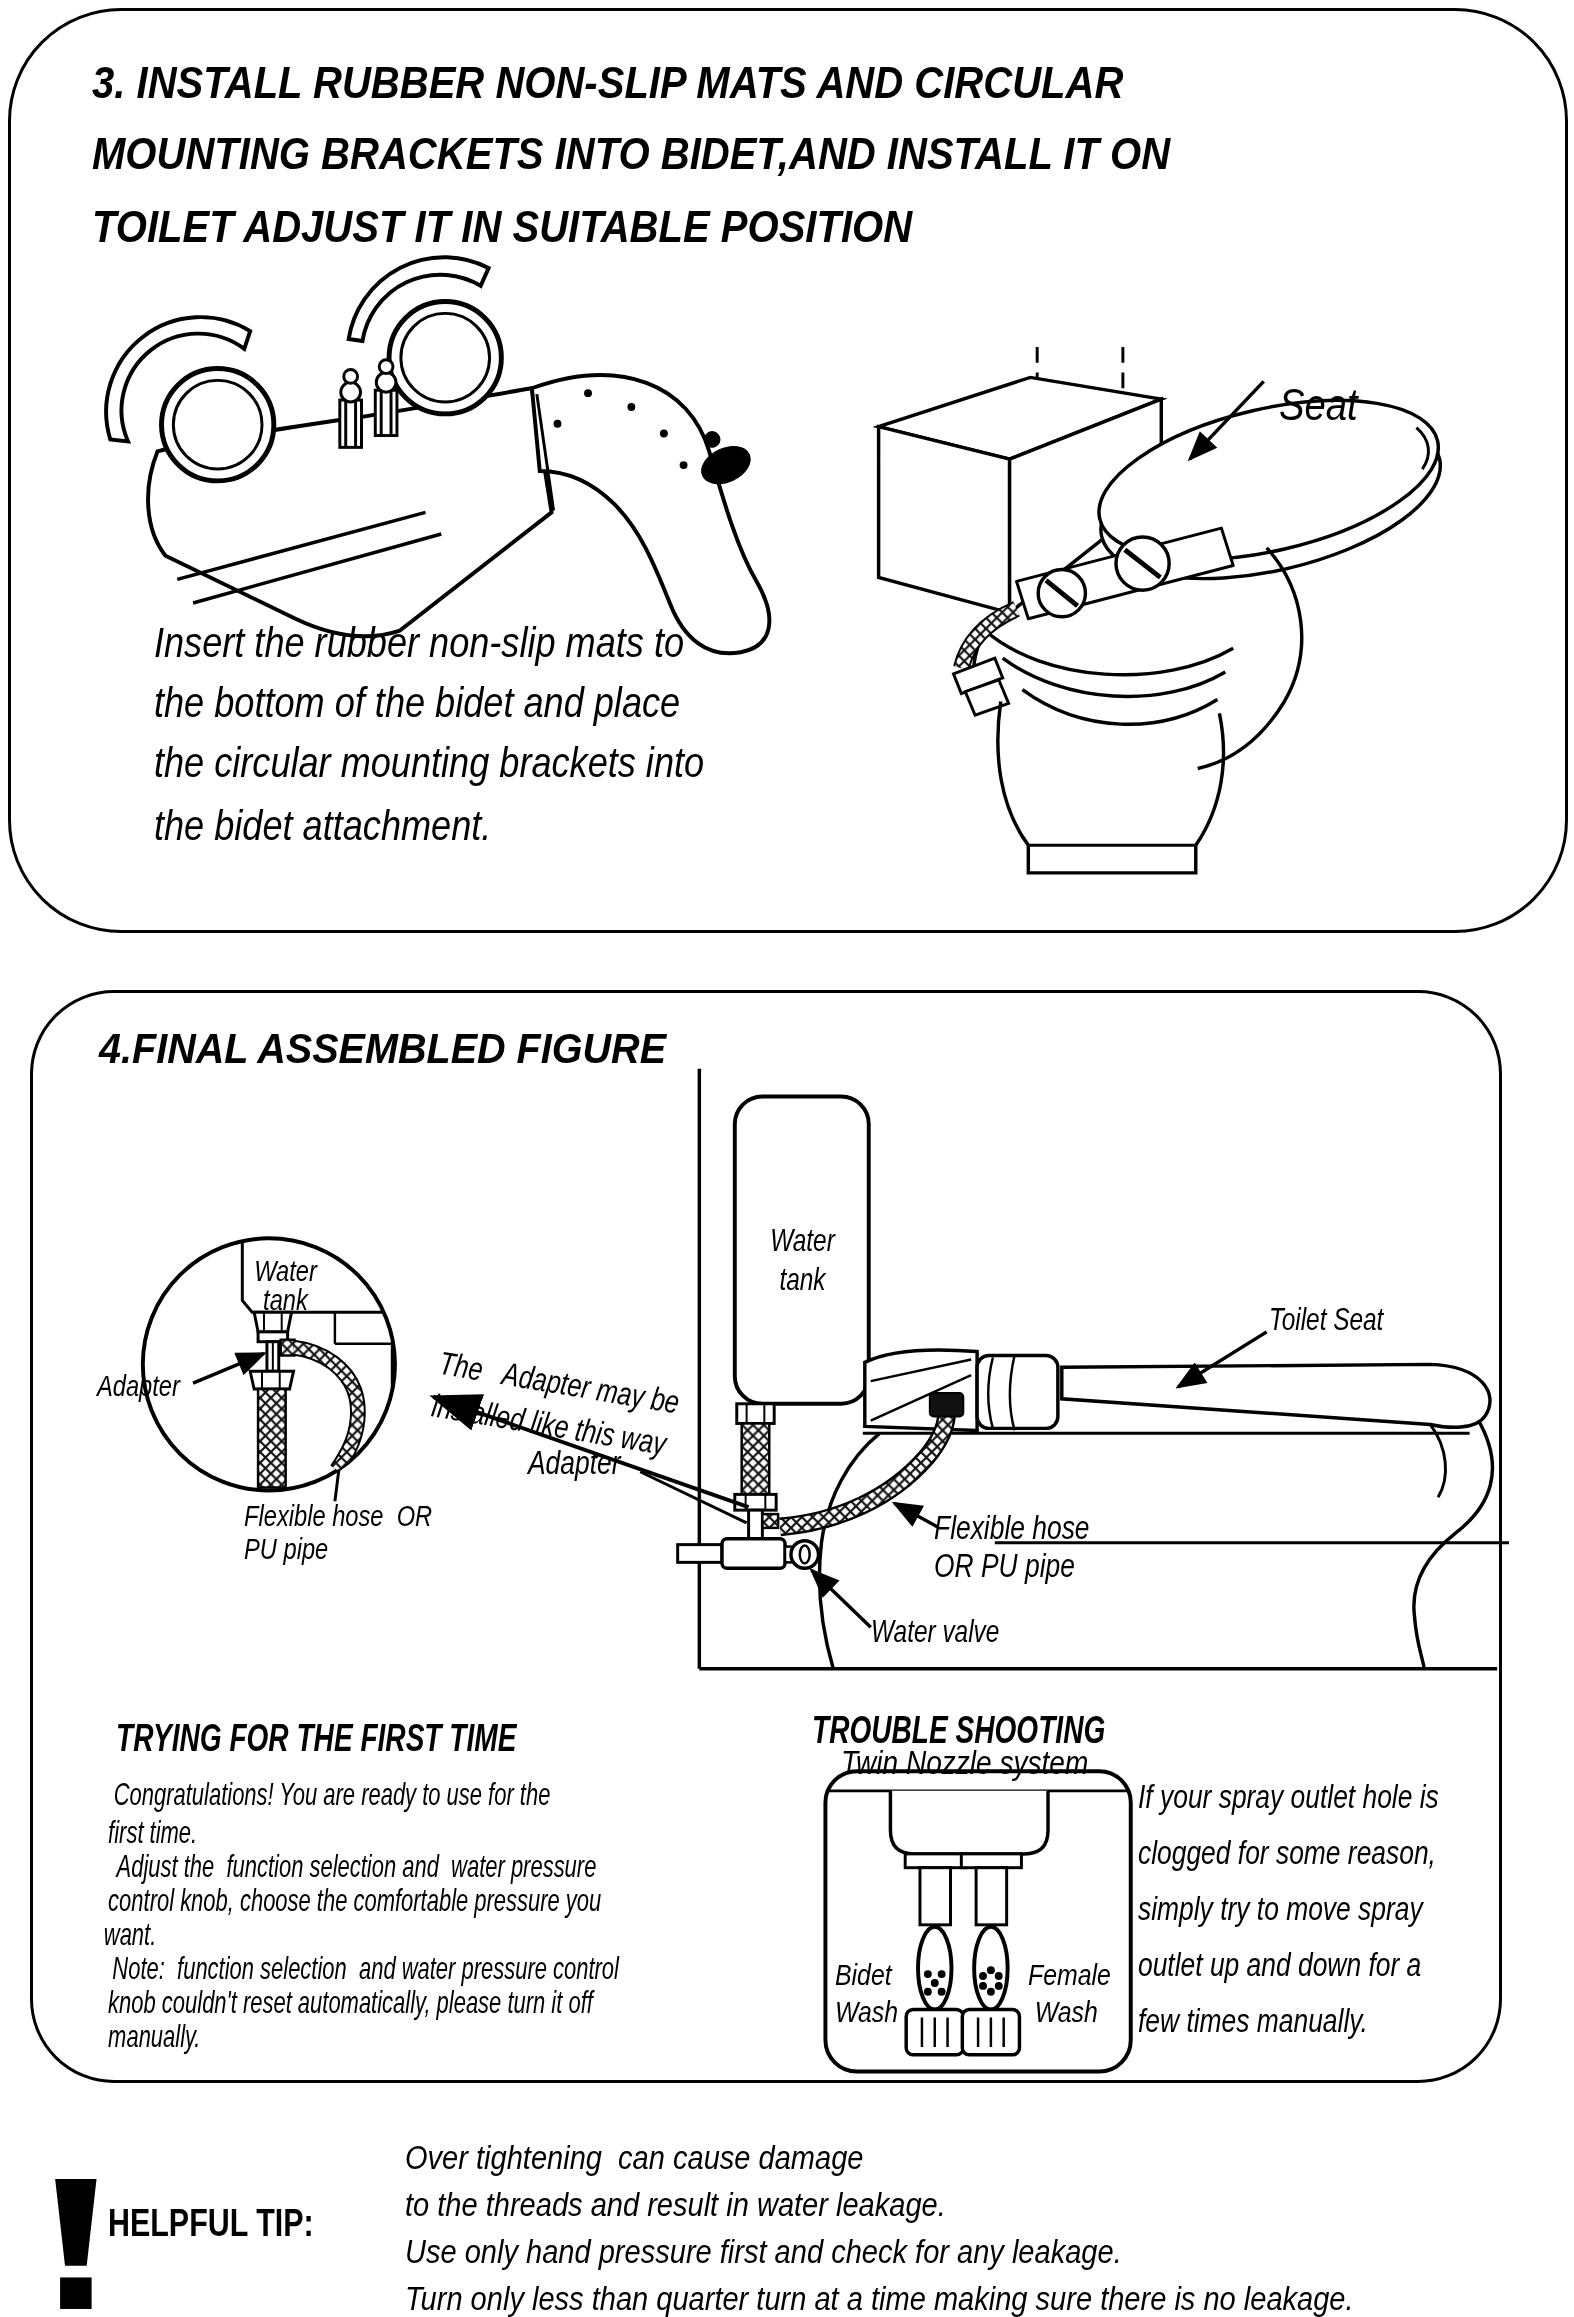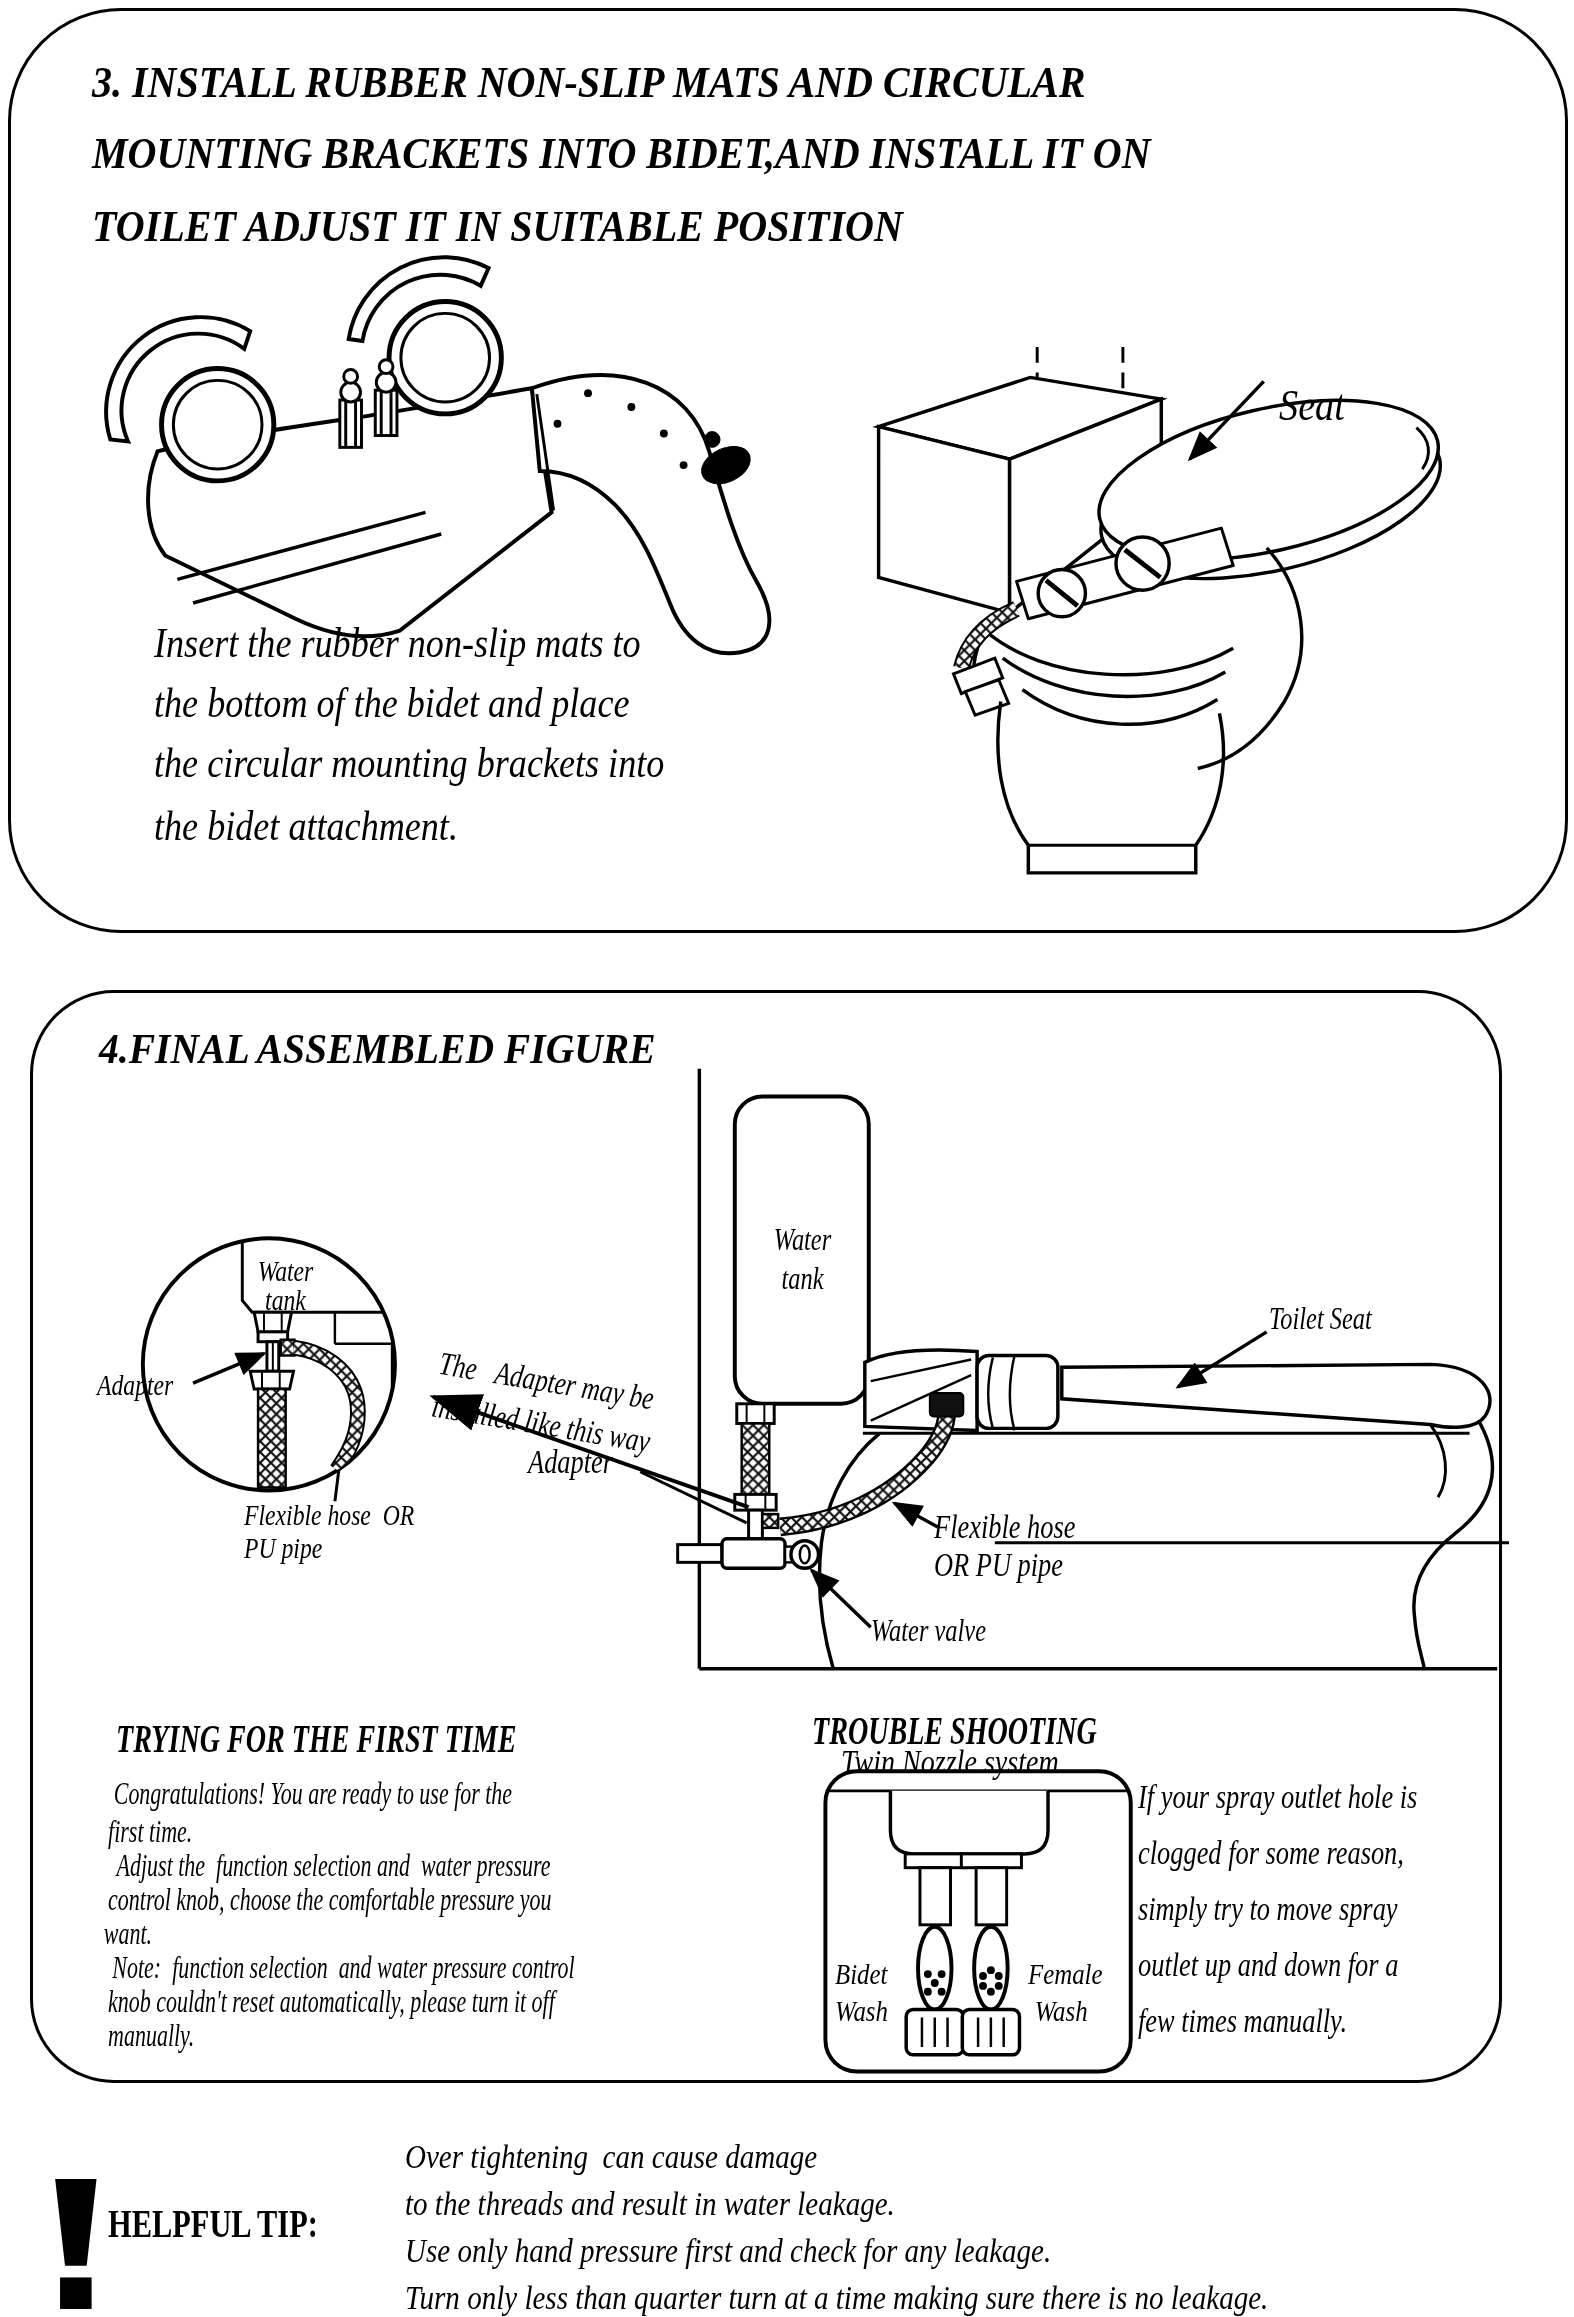--- a/index.html
+++ b/index.html
@@ -1,18 +1,18 @@
 <!DOCTYPE html>
 <html><head>
 <meta charset="utf-8">
 <style>
   html,body{margin:0;padding:0;background:#888;}
   #page{
     position:relative;width:1574px;height:2318px;background:#ffffff;
-    font-family:Liberation Serif, serif;color:#000;overflow:hidden;
+    font-family:Liberation Sans, sans-serif;color:#000;overflow:hidden;
   }
   .abs{position:absolute;}
   .line{white-space:pre;}
   
   .panel{position:absolute;border:3.9px solid #000;border-radius:99px;background:transparent;}
   
   .t-title{font-size:44px;font-weight:bold;font-style:italic;line-height:71px;transform:scaleX(.91);transform-origin:0 0;}
   .t-sec4{font-size:43px;font-weight:bold;font-style:italic;transform:scaleX(.92);transform-origin:0 0;}
   .t-caption{font-size:42px;font-style:italic;line-height:60px;transform:scaleX(.86);transform-origin:0 0;}
   .t-seat{font-size:45px;font-style:italic;transform:scaleX(.85);transform-origin:0 0;}

